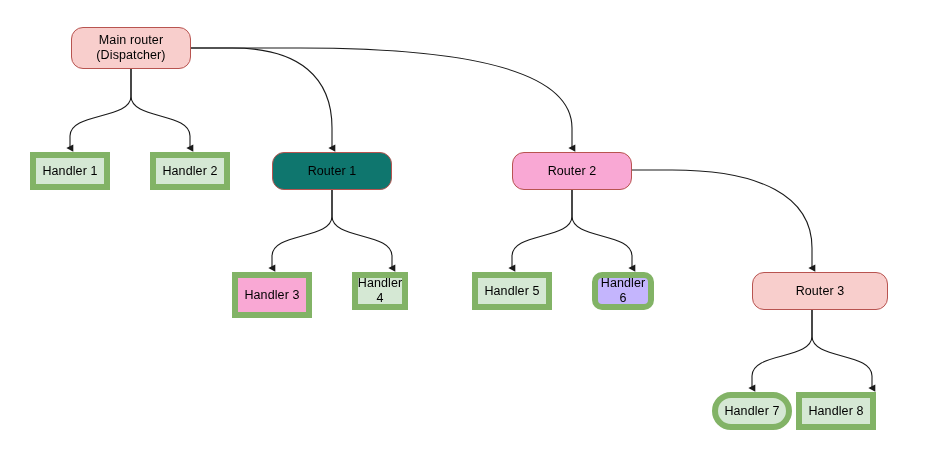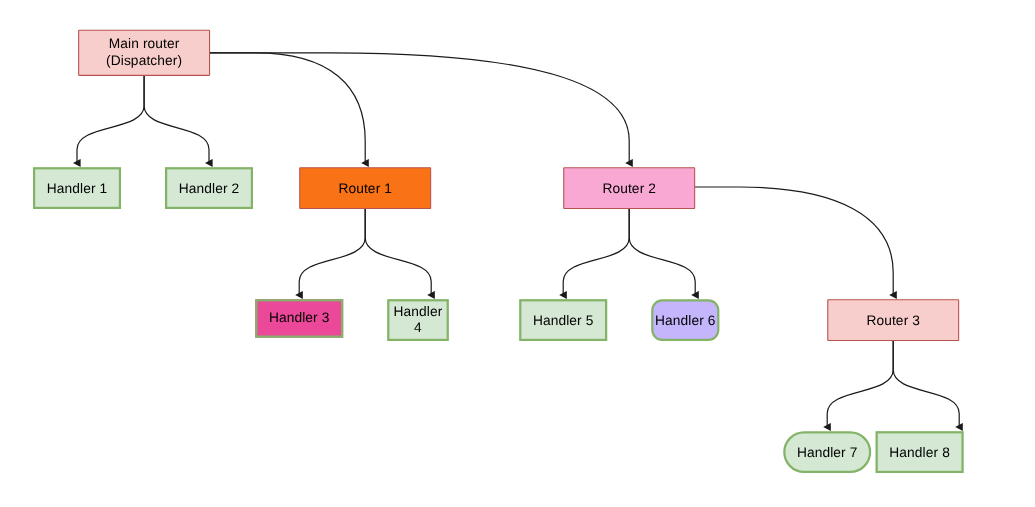--- a/index.html
+++ b/index.html
@@ -38,25 +38,25 @@
     font-size: 12.5px;
     line-height: 15px;
     color: #000000;
     letter-spacing: 0.1px;
     white-space: pre-line;
     z-index: 2;
   }
   .node-router {
     background: #f8cecc;
     border: 1px solid #b85450;
-    border-radius: 1px;
+    border-radius: 12px;
   }
   .node-handler {
     background: #d5e8d4;
-    border: 2px solid #be185d;
+    border: 6px solid #be185d;
     border-radius: 0px;
   }
 </style>
 </head>
 <body>
 
 <div id="canvas" style="background: rgb(255, 255, 255);">
 
   <svg id="edges" viewBox="0 0 941 461" width="941" height="461" xmlns="http://www.w3.org/2000/svg">
     <defs>
@@ -77,24 +77,24 @@
         <path d="M 812 310 L 812 336 C 812 360 752 352 752 376 L 752 388" marker-end="url(#arrowhead)" stroke="#1a1a1a"></path>
         <path d="M 812 310 L 812 336 C 812 360 872 352 872 376 L 872 388" marker-end="url(#arrowhead)" stroke="#1a1a1a"></path>
       </g>
   </svg>
 
   <div id="node-layer">
       <div class="node node-router" style="left: 71px; top: 27px; width: 120px; height: 42px; background: rgb(248, 206, 204); border-color: rgb(184, 84, 80);">Main router
 (Dispatcher)</div>
       <div class="node node-handler" style="left: 30px; top: 152px; width: 80px; height: 38px; background: rgb(213, 232, 212); border-color: rgb(130, 179, 102);">Handler 1</div>
       <div class="node node-handler" style="left: 150px; top: 152px; width: 80px; height: 38px; background: rgb(213, 232, 212); border-color: rgb(130, 179, 102);">Handler 2</div>
-      <div class="node node-router" style="left: 272px; top: 152px; width: 120px; height: 38px; background: #f97316; border-color: rgb(184, 84, 80);">Router 1</div>
+      <div class="node node-router" style="left: 272px; top: 152px; width: 120px; height: 38px; background: #0f766e; border-color: rgb(184, 84, 80);">Router 1</div>
       <div class="node node-router" style="left: 512px; top: 152px; width: 120px; height: 38px; background: #f9a8d4; border-color: rgb(184, 84, 80);">Router 2</div>
-      <div class="node node-handler" style="left: 232px; top: 272px; width: 80px; height: 35px; background: #ec4899; border-color: rgb(130, 179, 102);">Handler 3</div>
+      <div class="node node-handler" style="left: 232px; top: 272px; width: 80px; height: 46px; background: #f9a8d4; border-color: rgb(130, 179, 102);">Handler 3</div>
       <div class="node node-handler" style="left: 352px; top: 272px; width: 56px; height: 38px; background: rgb(213, 232, 212); border-color: rgb(130, 179, 102);">Handler 4</div>
       <div class="node node-handler" style="left: 472px; top: 272px; width: 80px; height: 38px; background: rgb(213, 232, 212); border-color: rgb(130, 179, 102); text-align: right;">Handler 5</div>
       <div class="node node-handler" style="left: 592px; top: 272px; width: 62px; height: 38px; background: #c4b5fd; border-color: rgb(130, 179, 102); border-radius: 10px;">Handler 6</div>
-      <div class="node node-router" style="left: 752px; top: 272px; width: 120px; height: 38px; background: rgb(248, 206, 204); border-color: rgb(184, 84, 80); text-align: right;">Router 3</div>
+      <div class="node node-router" style="left: 752px; top: 272px; width: 136px; height: 38px; background: rgb(248, 206, 204); border-color: rgb(184, 84, 80); text-align: right;">Router 3</div>
       <div class="node node-handler" style="left: 712px; top: 392px; width: 80px; height: 38px; background: rgb(213, 232, 212); border-color: rgb(130, 179, 102); border-radius: 19px;">Handler 7</div>
       <div class="node node-handler" style="left: 796px; top: 392px; width: 80px; height: 38px; background: rgb(213, 232, 212); border-color: rgb(130, 179, 102);">Handler 8</div>
     </div>
 
 </div>
 
 </body></html>

